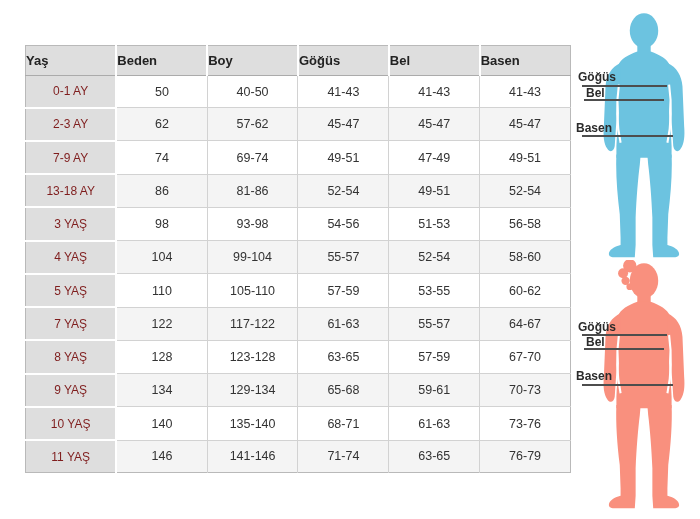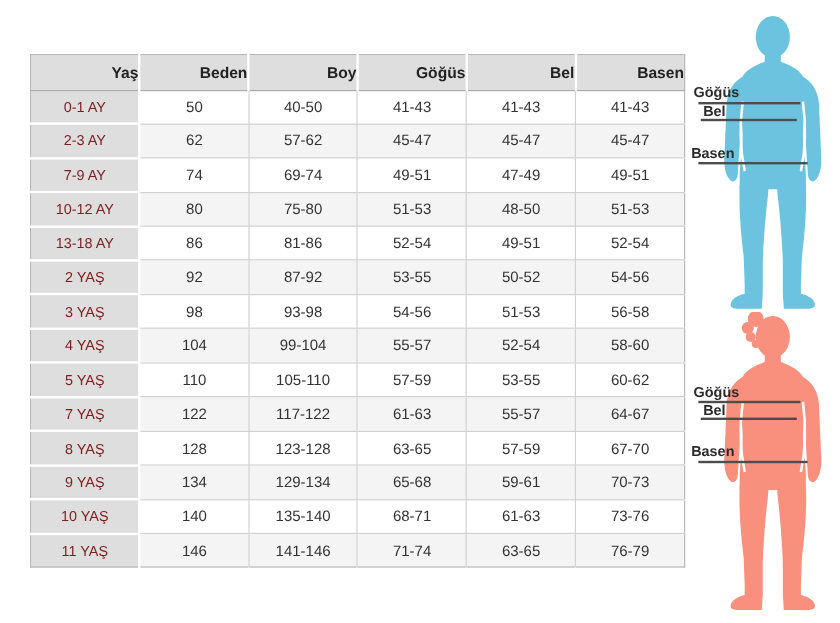--- a/index.html
+++ b/index.html
@@ -11,21 +11,21 @@
   table.size-chart{
     position:absolute;left:25px;top:45px;
     width:546px;height:428px;
     border-collapse:collapse;table-layout:fixed;
     border:1px solid #b9b9b9;
   }
   table.size-chart thead tr{height:30px;}
   table.size-chart thead th{
     background:#dedede;font-size:13px;font-weight:bold;color:#222;
     border-right:2px solid #ffffff;border-bottom:1px solid #ababab;
-    text-align:right;vertical-align:middle;padding:0;
+    text-align:left;vertical-align:middle;padding:0;
   }
   table.size-chart thead th:last-child{border-right:none;}
   table.size-chart tbody th{
     background:#dedede;font-size:12px;font-weight:normal;color:#7f1d1d;
     border-right:2px solid #ffffff;border-bottom:2px solid #ffffff;
     text-align:center;vertical-align:middle;padding:0;
   }
   table.size-chart tbody tr:last-child th{border-bottom:none;}
   table.size-chart tbody td{
     font-size:12.5px;color:#333;background:#ffffff;
@@ -76,42 +76,26 @@
       </tr>
       <tr>
         <th>7-9 AY</th>
         <td>74</td>
         <td>69-74</td>
         <td>49-51</td>
         <td>47-49</td>
         <td>49-51</td>
       </tr>
       <tr>
-        <th>10-12 AY</th>
-        <td>80</td>
-        <td>75-80</td>
-        <td>51-53</td>
-        <td>48-50</td>
-        <td>51-53</td>
-      </tr>
-      <tr>
         <th>13-18 AY</th>
         <td>86</td>
         <td>81-86</td>
         <td>52-54</td>
         <td>49-51</td>
         <td>52-54</td>
-      </tr>
-      <tr>
-        <th>2 YAŞ</th>
-        <td>92</td>
-        <td>87-92</td>
-        <td>53-55</td>
-        <td>50-52</td>
-        <td>54-56</td>
       </tr>
       <tr>
         <th>3 YAŞ</th>
         <td>98</td>
         <td>93-98</td>
         <td>54-56</td>
         <td>51-53</td>
         <td>56-58</td>
       </tr>
       <tr>

